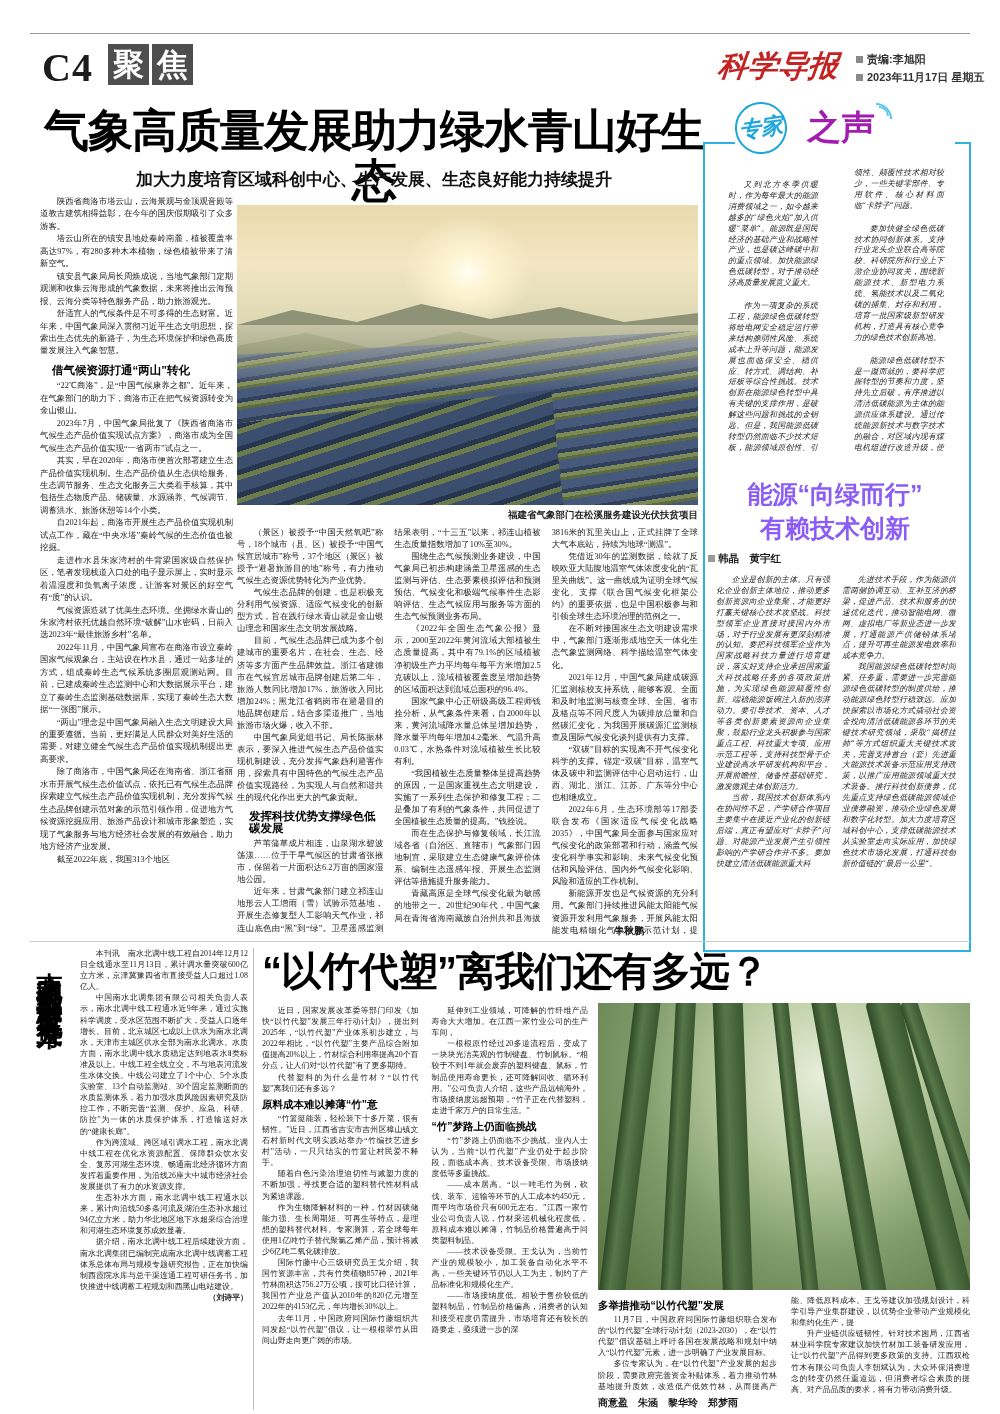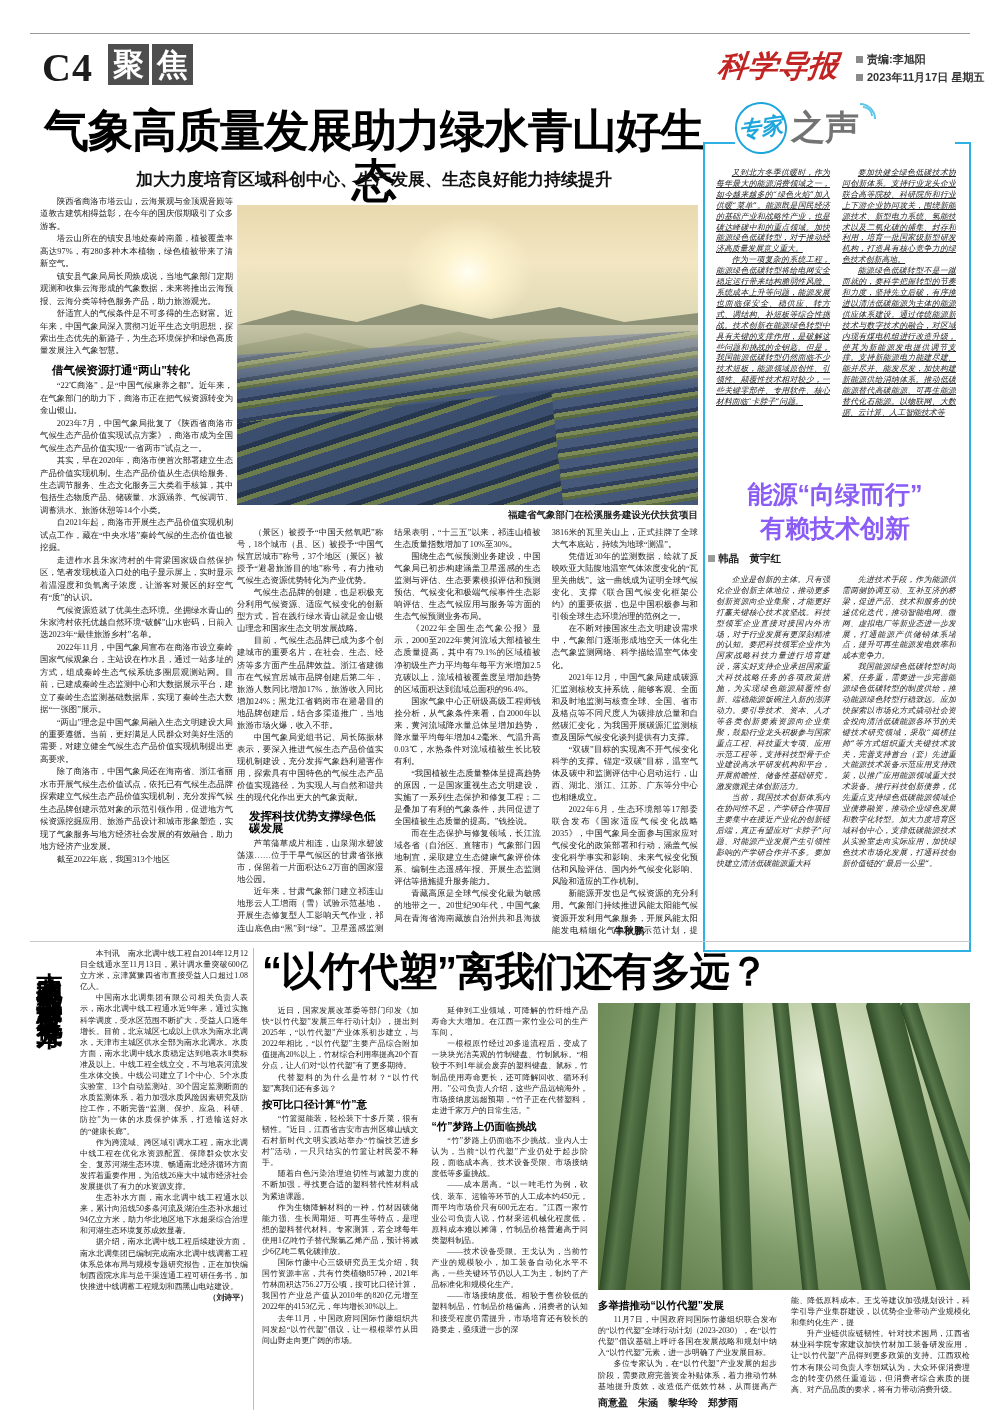--- a/index.html
+++ b/index.html
@@ -47,28 +47,28 @@
   #munder{left:237px;top:527px;width:461px;height:412px;font-size:8.4px;line-height:12.05px;overflow:hidden;
      column-count:3;column-gap:11px;}
   #mbyline{left:560px;top:924px;width:138px;text-align:center;font-weight:bold;font-size:10px;}
   
   #xframe{left:703px;top:142px;width:264px;height:806px;border:2px solid #2db1e2;}
   #xbadge{left:735px;top:99px;width:220px;height:58px;background:#fff;display:flex;align-items:center;
      font-family:"DejaVu Serif",serif;color:#1ca6dc;}
   #xbadge .circ{width:48px;height:48px;border:2px solid #1ca6dc;border-radius:50%;display:flex;
      align-items:center;justify-content:center;font-size:22px;font-weight:bold;font-style:italic;
      transform:rotate(-8deg);background:#fff;}
-  #xbadge .zs{font-size:34px;font-weight:900;font-family:"Liberation Sans",sans-serif;margin-left:4px;color:#737373;}
+  #xbadge .zs{font-size:34px;font-weight:900;font-family:"Liberation Sans",sans-serif;margin-left:20px;color:#a21caf;}
   #xbadge .wifi{position:relative;width:20px;height:20px;margin-left:2px;top:-14px;}
   #xbadge .wifi i{position:absolute;border:solid #5bc6ea;border-width:2px 2px 0 0;border-radius:0 100% 0 0;}
   #xbadge .wifi i:nth-child(1){width:8px;height:8px;right:8px;bottom:8px;}
   #xbadge .wifi i:nth-child(2){width:14px;height:14px;right:5px;bottom:5px;}
   #xtop{left:716px;top:168px;width:240px;height:296px;font-size:7.9px;line-height:10.9px;overflow:hidden;
      column-count:2;column-gap:12px;font-style:italic;font-family:"DejaVu Serif",serif;color:#222;}
-  #xtop p{margin:0;text-indent:2em;text-align:justify;text-decoration:underline;}
+  #xtop p{margin:12px;text-indent:2em;text-align:justify;}
   #xtitle{left:708px;top:478px;width:254px;text-align:center;font-family:"Liberation Sans",sans-serif;
      font-weight:900;font-size:25px;line-height:1.35;color:#8b5cf6;}
   #xbyl{left:708px;top:552px;width:254px;text-align:left;font-size:10.5px;font-weight:bold;}
   #xbyl .sq{display:inline-block;width:7px;height:7px;background:#9a9a9a;margin-right:3px;}
   #xbot{left:716px;top:575px;width:240px;height:362px;font-size:7.9px;line-height:10.9px;overflow:hidden;
      column-count:2;column-gap:12px;font-style:italic;font-family:"DejaVu Serif",serif;color:#222;}
   #xbot p{margin:0;text-indent:2em;text-align:justify;}
   
   #botline{left:30px;top:941px;width:940px;height:1px;background:#c9c9c9;}
   #wline{left:253px;top:948px;width:1px;height:462px;background:#bbb;}
@@ -197,21 +197,21 @@
       <p>作为跨流域、跨区域引调水工程，南水北调中线工程在优化水资源配置、保障群众饮水安全、复苏河湖生态环境、畅通南北经济循环方面发挥着重要作用，为沿线26座大中城市经济社会发展提供了有力的水资源支撑。</p>
       <p>生态补水方面，南水北调中线工程通水以来，累计向沿线50多条河流及湖泊生态补水超过94亿立方米，助力华北地区地下水超采综合治理和河湖生态环境复苏成效显著。</p>
       <p>据介绍，南水北调中线工程后续建设方面，南水北调集团已编制完成南水北调中线调蓄工程体系总体布局与规模专题研究报告，正在加快编制西霞院水库与总干渠连通工程可研任务书，加快推进中线调蓄工程规划和西黑山电站建设。</p>
       <div class="byl">（刘诗平）</div>
     </div>
 
   <div class="abs" id="btitle">“以竹代塑”离我们还有多远？</div>
   <div class="abs" id="bcols">
       <p>近日，国家发展改革委等部门印发《加快“以竹代塑”发展三年行动计划》，提出到2025年，“以竹代塑”产业体系初步建立，与2022年相比，“以竹代塑”主要产品综合附加值提高20%以上，竹材综合利用率提高20个百分点，让人们对“以竹代塑”有了更多期待。</p>
       <p>代替塑料的为什么是竹材？“以竹代塑”离我们还有多远？</p>
-      <h3>按可比口径计算“竹”意</h3>
+      <h3>原料成本难以摊薄“竹”意</h3>
       <p>“竹篮挺能装，轻松装下十多斤菜，很有韧性。”近日，江西省吉安市吉州区樟山镇文石村新时代文明实践站举办“竹编技艺进乡村”活动，一只只结实的竹篮让村民爱不释手。</p>
       <p>随着白色污染治理迫切性与减塑力度的不断加强，寻找更合适的塑料替代性材料成为紧迫课题。</p>
       <p>作为生物降解材料的一种，竹材因碳储能力强、生长周期短、可再生等特点，是理想的塑料替代材料。专家测算，若全球每年使用1亿吨竹子替代聚氯乙烯产品，预计将减少6亿吨二氧化碳排放。</p>
       <p>国际竹藤中心三级研究员王戈介绍，我国竹资源丰富，共有竹类植物857种，2021年竹林面积达756.27万公顷，按可比口径计算，我国竹产业总产值从2010年的820亿元增至2022年的4153亿元，年均增长30%以上。</p>
       <p>去年11月，中国政府同国际竹藤组织共同发起“以竹代塑”倡议，让一根根翠竹从田间山野走向更广阔的市场。</p>
       <p>延伸到工业领域，可降解的竹纤维产品寿命大大增加。在江西一家竹业公司的生产车间，</p>
       <p>一根根原竹经过20多道流程后，变成了一块块光洁美观的竹制键盘、竹制鼠标。“相较于不到1年就会废弃的塑料键盘、鼠标，竹制品使用寿命更长，还可降解回收、循环利用。”公司负责人介绍，这些产品远销海外，市场接纳度远超预期，“竹子正在代替塑料，走进千家万户的日常生活。”</p>
       <h3>“竹”梦路上仍面临挑战</h3>
       <p>“竹”梦路上仍面临不少挑战。业内人士认为，当前“以竹代塑”产业仍处于起步阶段，面临成本高、技术设备受限、市场接纳度低等多重挑战。</p>
       <p>——成本居高。“以一吨毛竹为例，砍伐、装车、运输等环节的人工成本约450元，而平均市场价只有600元左右。”江西一家竹业公司负责人说，竹材采运机械化程度低，原料成本难以摊薄，竹制品价格普遍高于同类塑料制品。</p>

